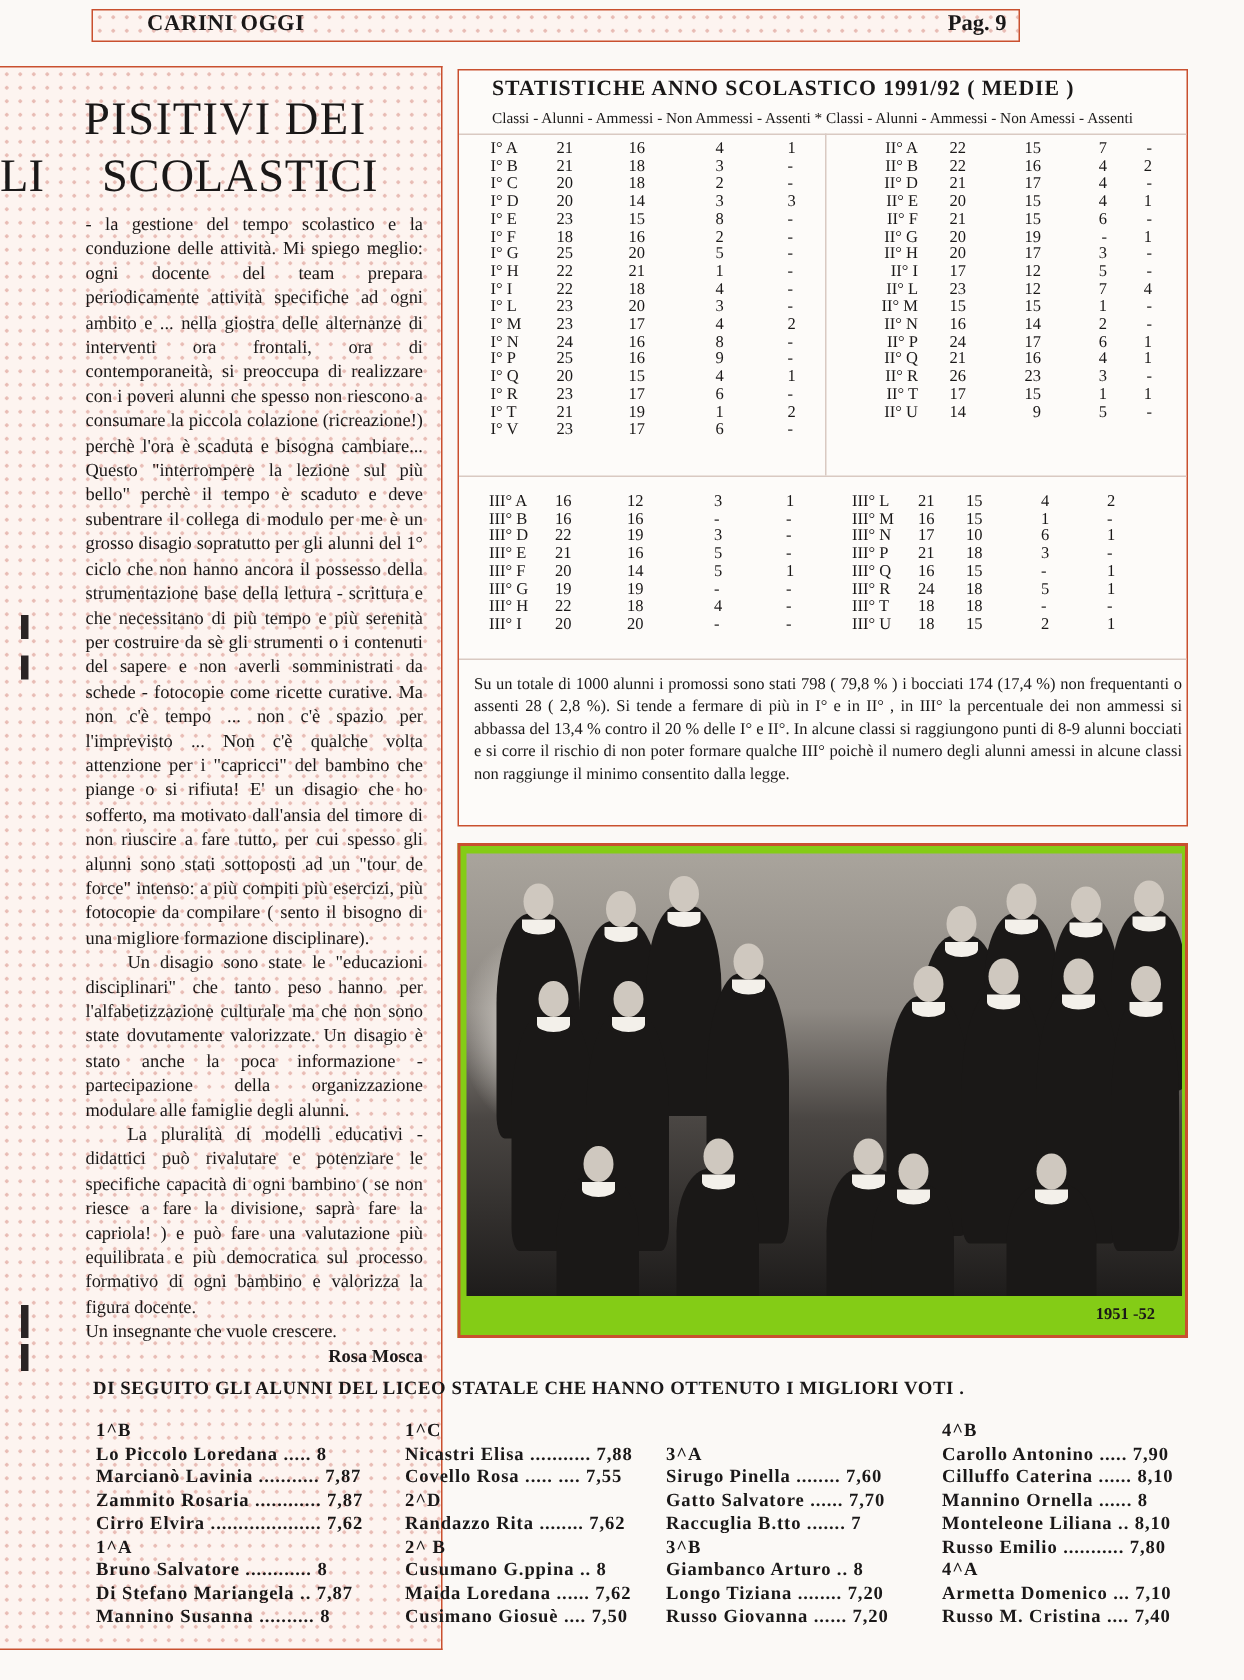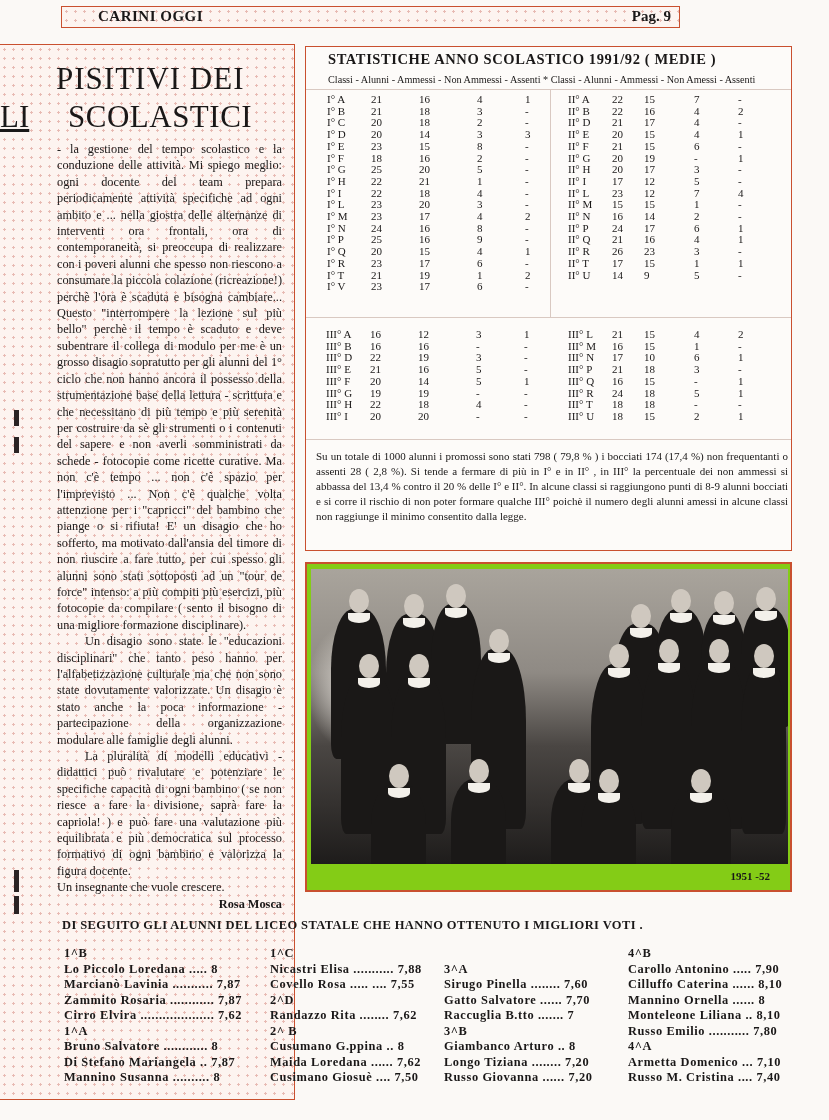--- a/index.html
+++ b/index.html
@@ -21,21 +21,21 @@
   #header .t1 { position:absolute; left:36px; top:1px; font-size:15px; font-weight:bold; letter-spacing:0.5px; }
   #header .t2 { position:absolute; right:8px; top:1px; font-size:15px; font-weight:bold; }
 
   
   #article {
     position:absolute; left:0; top:44px; width:295px; height:1056px;
     border-right:1.5px solid #c9502f; border-top:1.5px solid #c9502f; border-bottom:1.5px solid #c9502f;
     box-sizing:border-box;
   }
   #article .h1 { position:absolute; left:56px; top:16px; font-size:31px; letter-spacing:1px; white-space:nowrap; }
-  #article .h2a { position:absolute; left:0px; top:54px; font-size:31px; white-space:nowrap;text-decoration:underline; }
+  #article .h2a { position:absolute; left:0px; top:54px; font-size:31px; white-space:nowrap; }
   #article .h2b { position:absolute; left:68px; top:54px; font-size:31px; letter-spacing:0.5px; white-space:nowrap; }
   #article .body {
     position:absolute; left:57px; top:96px; width:225px;
     font-size:12.3px; line-height:16.4px; text-align:justify;
   }
   #article .body p { margin:0; }
   #article .body p.ind { text-indent:28px; }
   #article .sign { text-align:right; font-weight:bold; margin-right:8px; }
   .margin-mark { position:absolute; left:14px; width:5px; background:#2a2424; }
 
@@ -237,21 +237,21 @@
         </tr>
         <tr>
           <td class="c0">I° V</td>
           <td class="c1">23</td>
           <td class="c2">17</td>
           <td class="c3">6</td>
           <td class="c4">-</td>
         </tr>
       </tbody>
     </table>
-  <table class="st st2" id="t2" style="left:262px;top:47px;">
+  <table class="st st2" id="t2" style="left:262px;top:47px;text-align:right;">
       <tbody>
         <tr>
           <td class="c0">II° A</td>
           <td class="c1">22</td>
           <td class="c2">15</td>
           <td class="c3">7</td>
           <td class="c4">-</td>
         </tr>
         <tr>
           <td class="c0">II° B</td>

